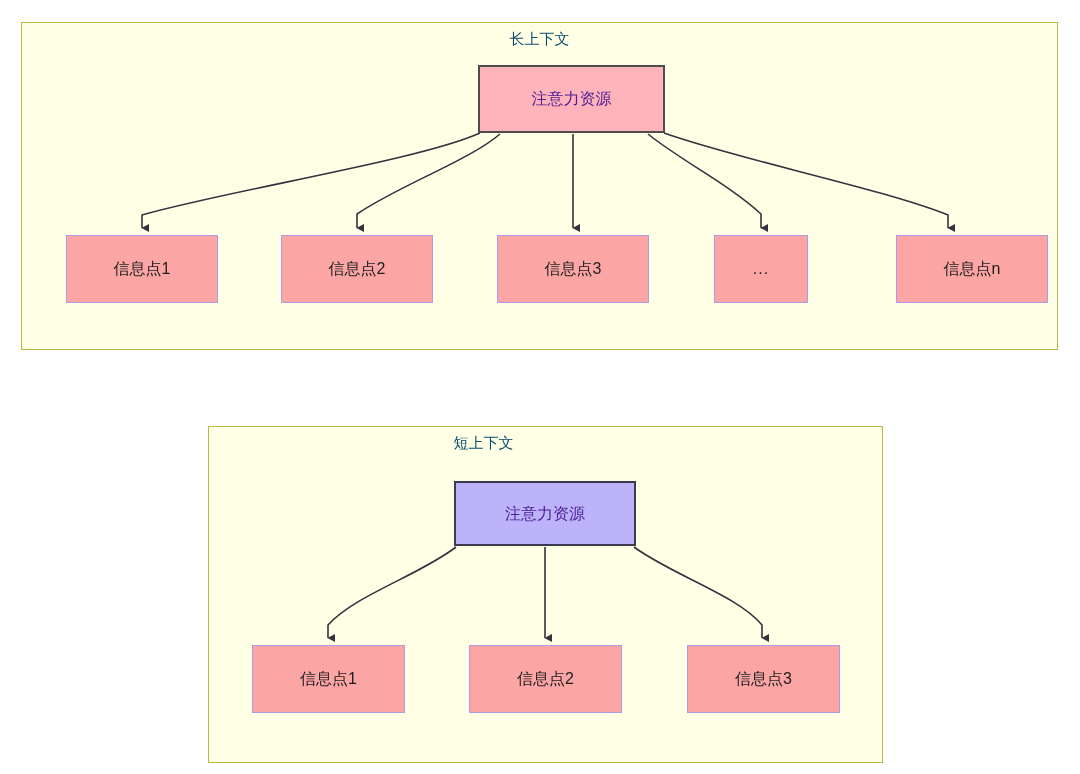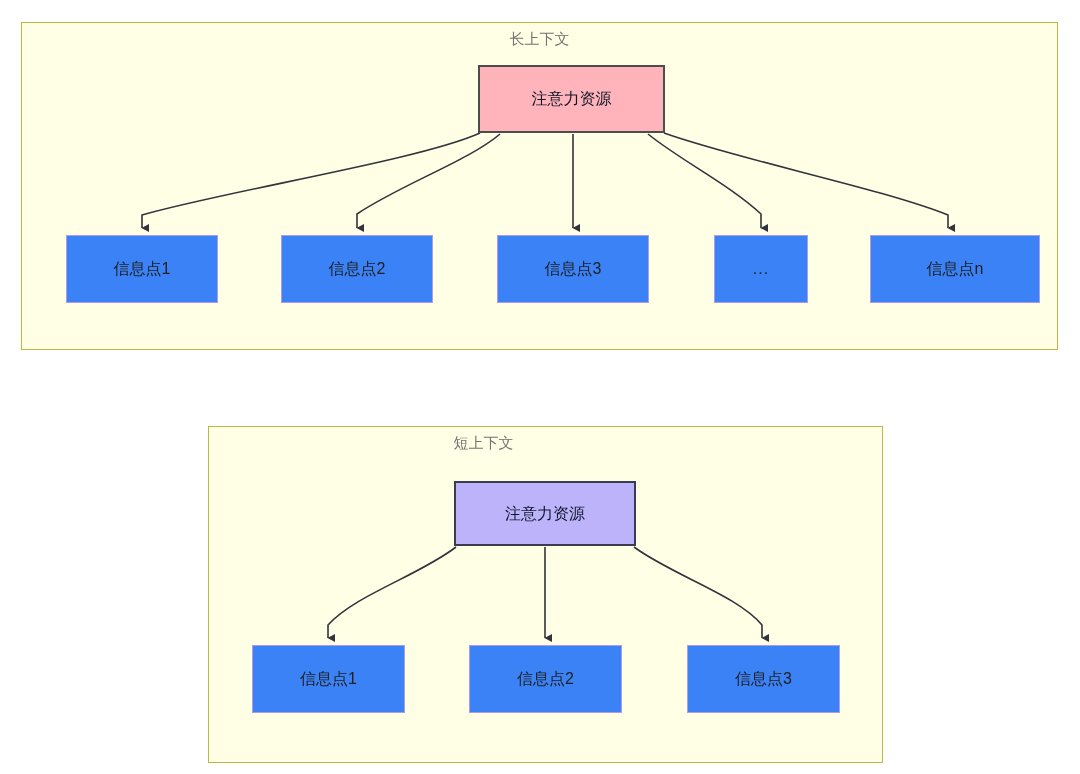--- a/index.html
+++ b/index.html
@@ -34,38 +34,38 @@
     box-sizing: border-box;
     display: flex;
     align-items: center;
     justify-content: center;
     text-align: center;
     line-height: 1.2;
   }
   .group-title {
     position: absolute;
     text-align: center;
-    color: #737373;
+    color: #0c4a6e;
     font-size: 15px;
     white-space: nowrap;
   }
   .container-box {
     position: absolute;
     box-sizing: border-box;
     background: #ffffe6;
     border: 1.6px solid #b8b843;
   }
   .hub-node {
-    color: #0f172a;
+    color: #4c1d95;
     font-size: 16px;
     border-width: 2.4px;
     border-style: solid;
   }
   .leaf-node {
-    background: #3b82f6;
+    background: #fca5a5;
     border: 1.6px solid #b09ae8;
     color: #1f1f1f;
     font-size: 16px;
   }
   .leaf-node.ellipsis-node {
     font-size: 16px;
     letter-spacing: 1px;
   }
 </style>
 </head>
@@ -111,21 +111,21 @@
   </div>
   <div class="node leaf-node" id="leaf-long-2" style="left: 281px; top: 235px; width: 152px; height: 68px;">
     <span>信息点2</span>
   </div>
   <div class="node leaf-node" id="leaf-long-3" style="left: 497px; top: 235px; width: 152px; height: 68px;">
     <span>信息点3</span>
   </div>
   <div class="node leaf-node ellipsis-node" id="leaf-long-4" style="left: 714px; top: 235px; width: 94px; height: 68px;">
     <span>...</span>
   </div>
-  <div class="node leaf-node" id="leaf-long-5" style="left: 870px; top: 235px; width: 170px; height: 68px;">
+  <div class="node leaf-node" id="leaf-long-5" style="left: 896px; top: 235px; width: 152px; height: 68px;">
     <span>信息点n</span>
   </div>
 
   <div class="node hub-node" id="hub-short" style="left: 454px; top: 481px; width: 182px; height: 65px; background: rgb(188, 179, 250); border-color: rgb(59, 59, 79);">
     <span>注意力资源</span>
   </div>
 
   <div class="node leaf-node" id="leaf-short-1" style="left: 252px; top: 645px; width: 153px; height: 68px;">
     <span>信息点1</span>
   </div>

